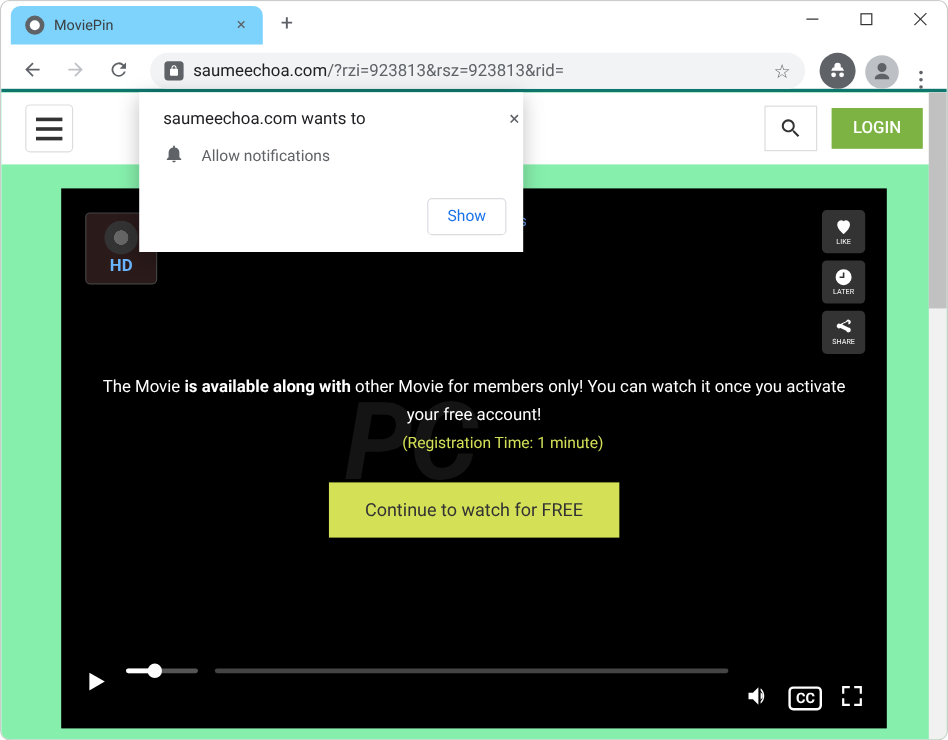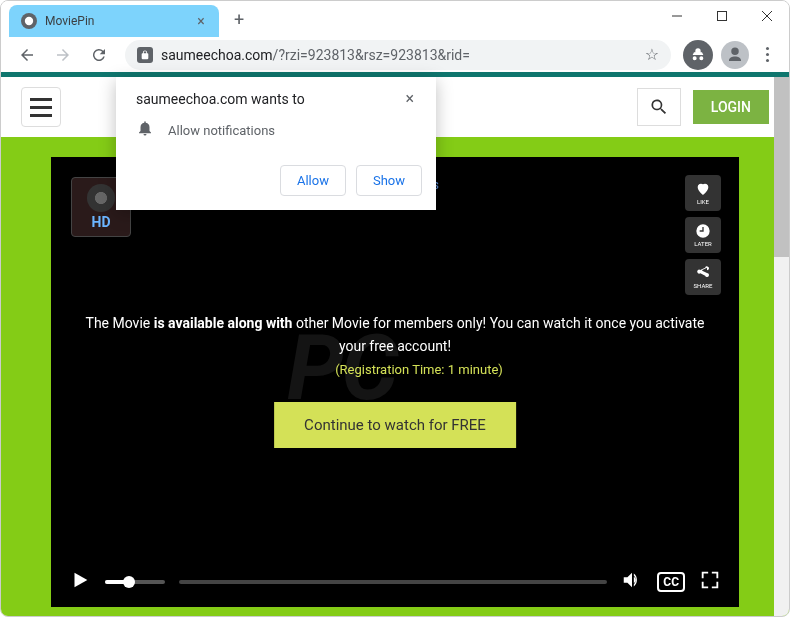--- a/index.html
+++ b/index.html
@@ -9,38 +9,38 @@
 .tab { display: flex; align-items: center; background: #7dd3fc; border-radius: 8px 8px 0 0; padding: 0 10px 0 12px; height: 32px; margin-top: 4px; margin-left: 8px; width: 210px; }
 .tab-favicon { width: 16px; height: 16px; background: #5f6368; border-radius: 50%; margin-right: 8px; display:flex;align-items:center;justify-content:center;}
 .tab-favicon svg{width:10px;height:10px;fill:#fff}
 .tab-title { font-size: 12px; color: #3c4043; flex: 1; }
 .tab-close { width: 16px; height: 16px; display:flex;align-items:center;justify-content:center;color:#5f6368;font-size:14px;cursor:pointer;}
 .newtab { width:28px; height:28px; display:flex;align-items:center;justify-content:center;color:#5f6368;font-size:18px;margin-left:6px;cursor:pointer;}
 .win-controls { position:absolute; right:0; top:0; display:flex;}
 .win-btn { width:45px; height:30px; display:flex;align-items:center;justify-content:center;color:#333;}
 .win-btn svg{width:12px;height:12px;stroke:#333;stroke-width:1;fill:none}
 
-.toolbar { height: 40px; background:#fff; display:flex; align-items:center; padding:0 8px; border-bottom:5px solid #0f766e;}
+.toolbar { height: 40px; background:#fff; display:flex; align-items:flex-end; padding:0 8px; border-bottom:3px solid #0f766e;}
 .tbtn { width:32px;height:32px;display:flex;align-items:center;justify-content:center;border-radius:50%;margin:0 2px;color:#5f6368;}
 .tbtn svg{width:18px;height:18px;fill:#5f6368}
 .tbtn.disabled svg{fill:#bdc1c6}
 .addressbar { flex:1; height:30px; background:#f1f3f4; border-radius:15px; display:flex;align-items:center;padding:0 12px;margin:0 8px;}
 .lock-icon{width:16px;height:16px;background:#5f6368;border-radius:3px;display:flex;align-items:center;justify-content:center;margin-right:8px;}
 .lock-icon svg{width:10px;height:10px;fill:#fff}
 .url-text{font-size:14px;color:#5f6368;flex:1;white-space:nowrap;overflow:hidden;}
 .url-domain{color:#202124}
 .star-icon{color:#5f6368;font-size:16px;}
 .incog-icon{width:30px;height:30px;border-radius:50%;background:#5f6368;display:flex;align-items:center;justify-content:center;margin:0 4px;}
 .incog-icon svg{width:16px;height:16px;fill:#fff}
 .avatar{width:28px;height:28px;border-radius:50%;background:#bdc1c6;display:flex;align-items:center;justify-content:center;margin:0 4px;}
 .avatar svg{width:18px;height:18px;fill:#5f6368}
 .menu-dots{width:28px;display:flex;flex-direction:column;align-items:center;justify-content:center;gap:3px;}
 .menu-dots span{width:3px;height:3px;background:#5f6368;border-radius:50%;}
 
-.page { background:#84cc16; height:541px; overflow:hidden; position:relative;}
+.page { background:#86efac; height:541px; overflow:hidden; position:relative;}
 .site-header{background:#fff;height:60px;display:flex;align-items:center;padding:0 20px;justify-content:space-between;}
 .hamburger{width:40px;height:40px;border:1px solid #ddd;border-radius:4px;display:flex;flex-direction:column;align-items:center;justify-content:center;gap:5px;}
 .hamburger span{width:22px;height:3px;background:#333;}
 .header-right{display:flex;align-items:center;gap:12px;}
 .search-btn{width:44px;height:38px;border:1px solid #ddd;background:#fff;display:flex;align-items:center;justify-content:center;}
 .search-btn svg{width:20px;height:20px;fill:#333}
 .login-btn{background:#7cb342;color:#fff;padding:9px 18px;font-size:14px;font-weight:500;border:none;}
 
 .video-area{margin:20px 50px;background:#000;height:450px;position:relative;overflow:hidden;}
 .watermark{position:absolute;top:50%;left:50%;transform:translate(-50%,-50%);font-size:90px;font-weight:bold;color:rgba(80,80,80,0.25);font-style:italic;white-space:nowrap;pointer-events:none;letter-spacing:-2px;}
@@ -50,32 +50,32 @@
 .hd-badge .hd{color:#6bb5ff;font-size:14px;font-weight:bold;margin-top:2px;}
 .ads-text{position:absolute;top:20px;left:50%;transform:translateX(30px);color:#5b8dd6;font-size:13px;}
 .side-icons{position:absolute;top:18px;right:18px;display:flex;flex-direction:column;gap:6px;}
 .side-icon{width:36px;height:36px;background:#333;border-radius:4px;display:flex;flex-direction:column;align-items:center;justify-content:center;color:#fff;}
 .side-icon svg{width:16px;height:16px;fill:#fff}
 .side-icon .lbl{font-size:6px;margin-top:1px;}
 .promo-text{position:absolute;top:155px;left:0;right:0;text-align:center;color:#fff;font-size:14px;font-family:"Comic Sans MS",cursive;padding:0 30px;line-height:1.6;}
 .promo-text b{font-weight:bold;}
 .promo-sub{color:#d4e157;font-size:13px;margin-left:48px;}
 .cta-btn{position:absolute;top:245px;left:50%;transform:translateX(-50%);background:#d4e157;color:#333;padding:14px 30px;font-size:15px;border:none;cursor:pointer;}
-.player-controls{position:absolute;bottom:0;left:0;right:0;height:50px;display:flex;align-items:center;padding:0 18px;gap:14px;}
+.player-controls{position:absolute;bottom:0;left:0;right:0;height:50px;display:flex;padding:0 18px;gap:14px;}
 .play-icon svg{width:22px;height:22px;fill:#fff}
 .vol-slider{width:60px;height:4px;background:#555;border-radius:2px;position:relative;}
 .vol-slider::before{content:'';position:absolute;left:0;width:22px;height:4px;background:#fff;border-radius:2px;}
 .vol-slider::after{content:'';position:absolute;left:18px;top:-4px;width:12px;height:12px;background:#fff;border-radius:50%;}
 .progress{flex:1;height:4px;background:#444;border-radius:2px;}
 .ctrl-right{display:flex;align-items:center;gap:14px;}
 .ctrl-right svg{width:22px;height:22px;fill:#fff}
 .cc-btn{border:2px solid #fff;border-radius:4px;padding:1px 4px;color:#fff;font-size:12px;font-weight:bold;}
 
 .notif-popup{position:absolute;top:76px;left:115px;width:320px;background:#fff;box-shadow:0 4px 16px rgba(0,0,0,0.25);z-index:100;}
-.notif-head{padding:14px 22px 6px 20px;display:flex;justify-content:space-between;align-items:flex-end;}
+.notif-head{padding:14px 3px 6px 20px;display:flex;justify-content:space-between;align-items:flex-end;}
 .notif-title{font-size:14px;color:#202124;}
 .notif-close{color:#5f6368;font-size:16px;cursor:pointer;line-height:1;}
 .notif-body{padding:6px 20px 14px;display:flex;align-items:center;gap:14px;}
 .bell-icon svg{width:18px;height:18px;fill:#5f6368}
 .notif-msg{font-size:13px;color:#5f6368;}
 .notif-actions{display:flex;justify-content:flex-end;gap:10px;padding:10px 14px 14px;}
 .notif-btn{padding:7px 16px;font-size:13px;border:1px solid #dadce0;background:#fff;color:#1a73e8;border-radius:4px;cursor:pointer;}
 
 .scrollbar{position:absolute;right:0;top:76px;bottom:0;width:15px;background:#f1f1f1;}
 .scroll-thumb{background:#c1c1c1;width:100%;height:180px;}
@@ -236,16 +236,15 @@
     <span class="notif-title">saumeechoa.com wants to</span>
     <span class="notif-close">×</span>
   </div>
   <div class="notif-body">
     <span class="bell-icon"><svg viewBox="0 0 24 24">
           <path d="M12 22a2 2 0 0 0 2-2h-4a2 2 0 0 0 2 2zm6-6V11a6 6 0 0 0-5-5.9V4a1 1 0 0 0-2 0v1.1A6 6 0 0 0 6 11v5l-2 2v1h16v-1z"></path>
         </svg></span>
     <span class="notif-msg">Allow notifications</span>
   </div>
   <div class="notif-actions">
-    <button class="notif-btn">Allow</button>
     <button class="notif-btn">Show</button>
   </div>
 </div>
 
 </body></html>

